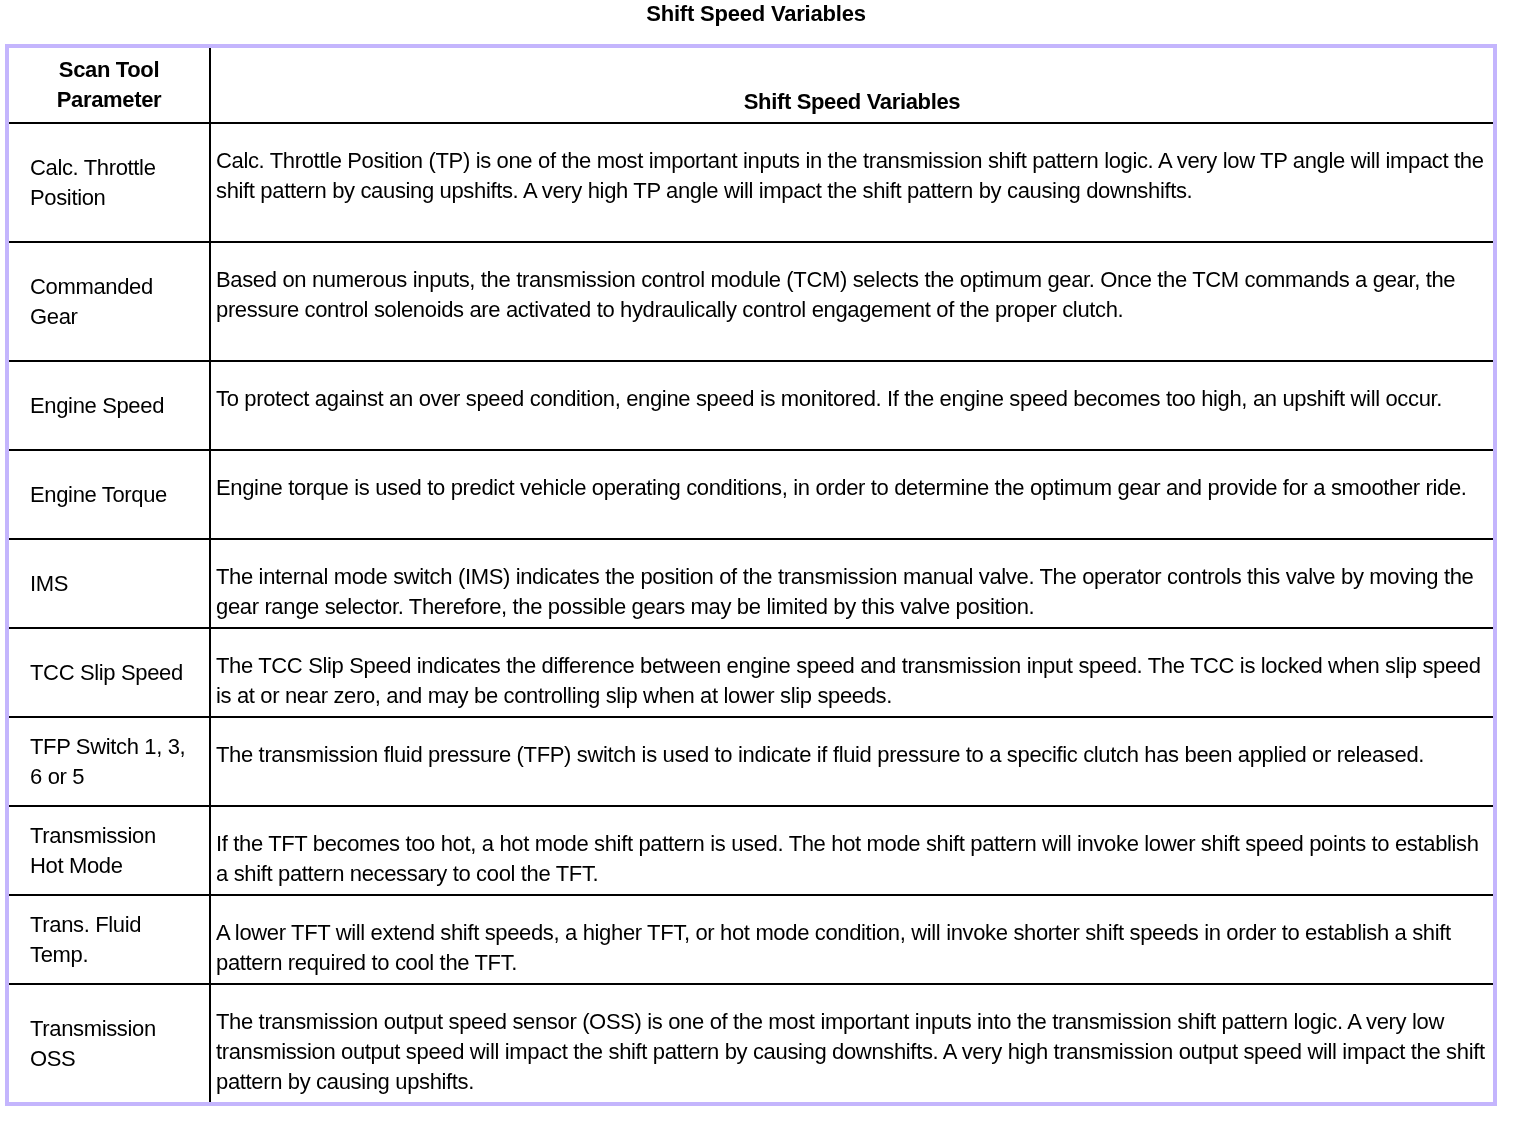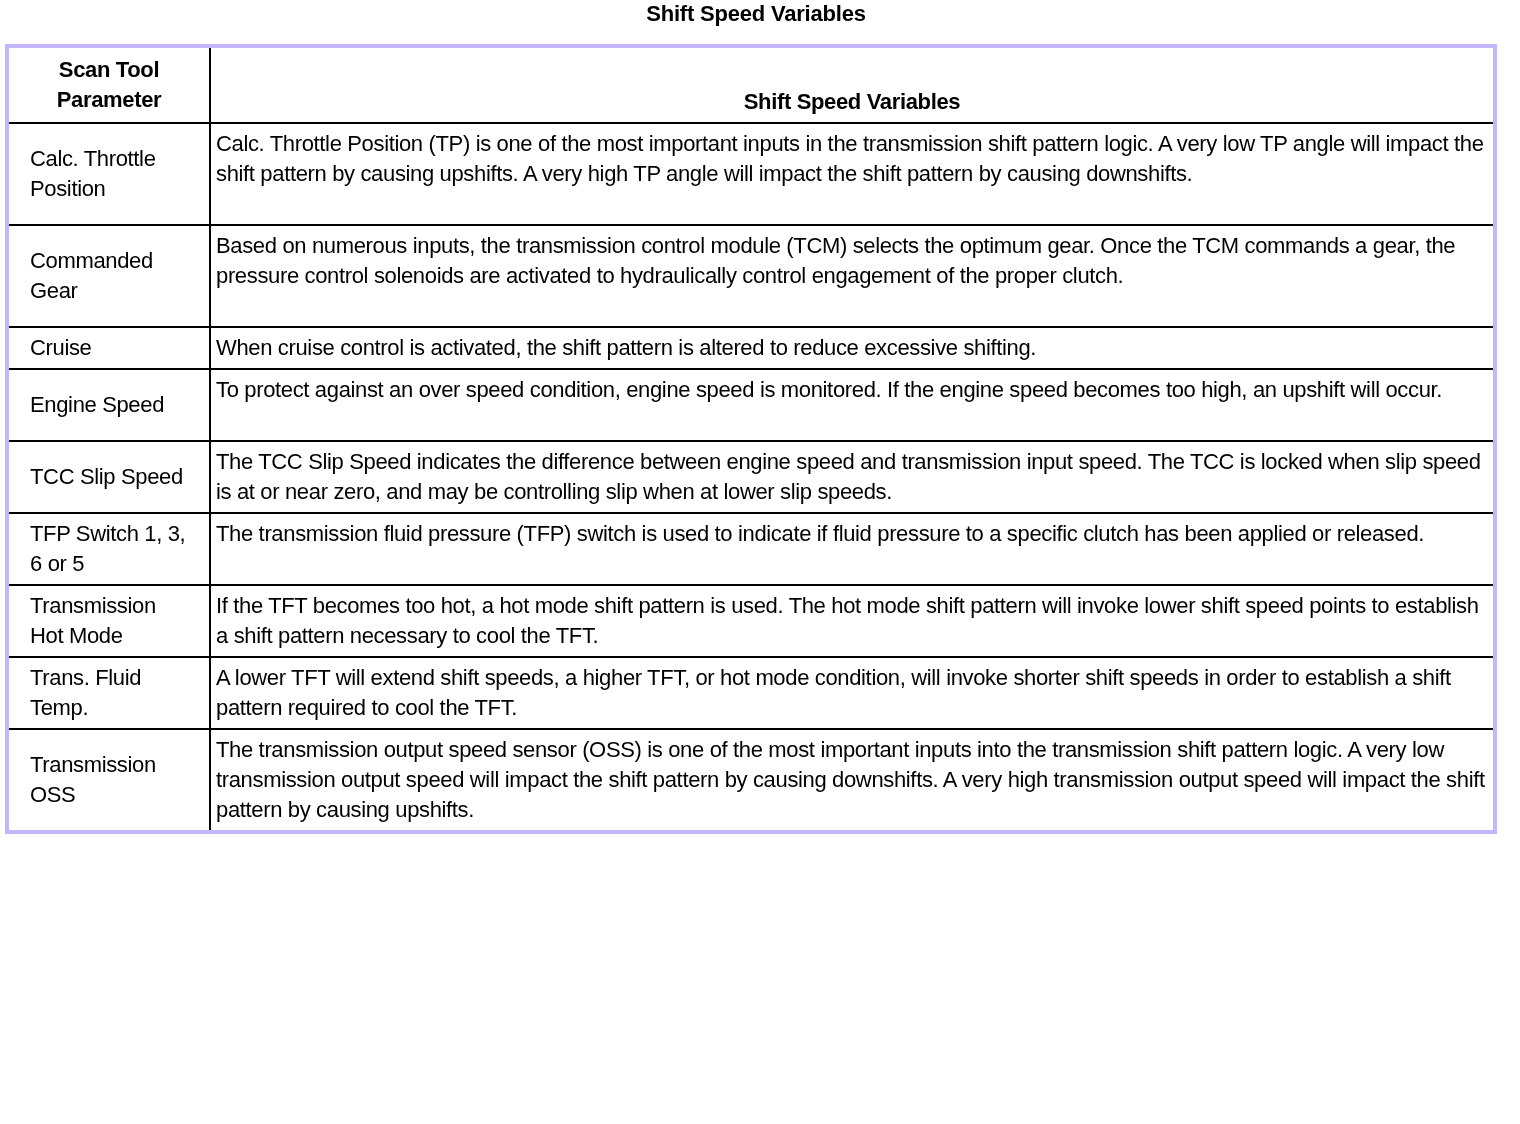--- a/index.html
+++ b/index.html
@@ -58,21 +58,21 @@
     }
     table.spec td.param {
       text-align: left;
       vertical-align: middle;
       padding: 0 21px;
       border-radius: 10px;
     }
     table.spec td.desc {
       text-align: left;
       vertical-align: top;
-      padding: 5px 5px 5px 5px;
+      padding: 22px 5px 5px 5px;
     }
     tr.h2 td { height: 60px; }
     tr.h3 td { height: 90px; }
     tr.h4 td { height: 30px; }
   </style>
 </head>
 <body>
 
 <div class="doc-title">Shift Speed Variables</div>
 
@@ -92,27 +92,31 @@
   </thead>
   <tbody>
     <tr class="h3">
       <td class="param">Calc. Throttle Position</td>
       <td class="desc">Calc. Throttle Position (TP) is one of the most important inputs in the transmission shift pattern logic. A very low TP angle will impact the shift pattern by causing upshifts. A very high TP angle will impact the shift pattern by causing downshifts.</td>
     </tr>
     <tr class="h3">
       <td class="param">Commanded Gear</td>
       <td class="desc">Based on numerous inputs, the transmission control module (TCM) selects the optimum gear. Once the TCM commands a gear, the pressure control solenoids are activated to hydraulically control engagement of the proper clutch.</td>
     </tr>
-    <tr class="h4">
-      <td class="param">Cruise</td>
-      <td class="desc">When cruise control is activated, the shift pattern is altered to reduce excessive shifting.</td>
-    </tr>
     <tr class="h2">
       <td class="param">Engine Speed</td>
       <td class="desc">To protect against an over speed condition, engine speed is monitored. If the engine speed becomes too high, an upshift will occur.</td>
+    </tr>
+    <tr class="h2">
+      <td class="param">Engine Torque</td>
+      <td class="desc">Engine torque is used to predict vehicle operating conditions, in order to determine the optimum gear and provide for a smoother ride.</td>
+    </tr>
+    <tr class="h2">
+      <td class="param">IMS</td>
+      <td class="desc">The internal mode switch (IMS) indicates the position of the transmission manual valve. The operator controls this valve by moving the gear range selector. Therefore, the possible gears may be limited by this valve position.</td>
     </tr>
     <tr class="h2">
       <td class="param">TCC Slip Speed</td>
       <td class="desc">The TCC Slip Speed indicates the difference between engine speed and transmission input speed. The TCC is locked when slip speed is at or near zero, and may be controlling slip when at lower slip speeds.</td>
     </tr>
     <tr class="h2">
       <td class="param">TFP Switch 1, 3, 6 or 5</td>
       <td class="desc">The transmission fluid pressure (TFP) switch is used to indicate if fluid pressure to a specific clutch has been applied or released.</td>
     </tr>
     <tr class="h2">

